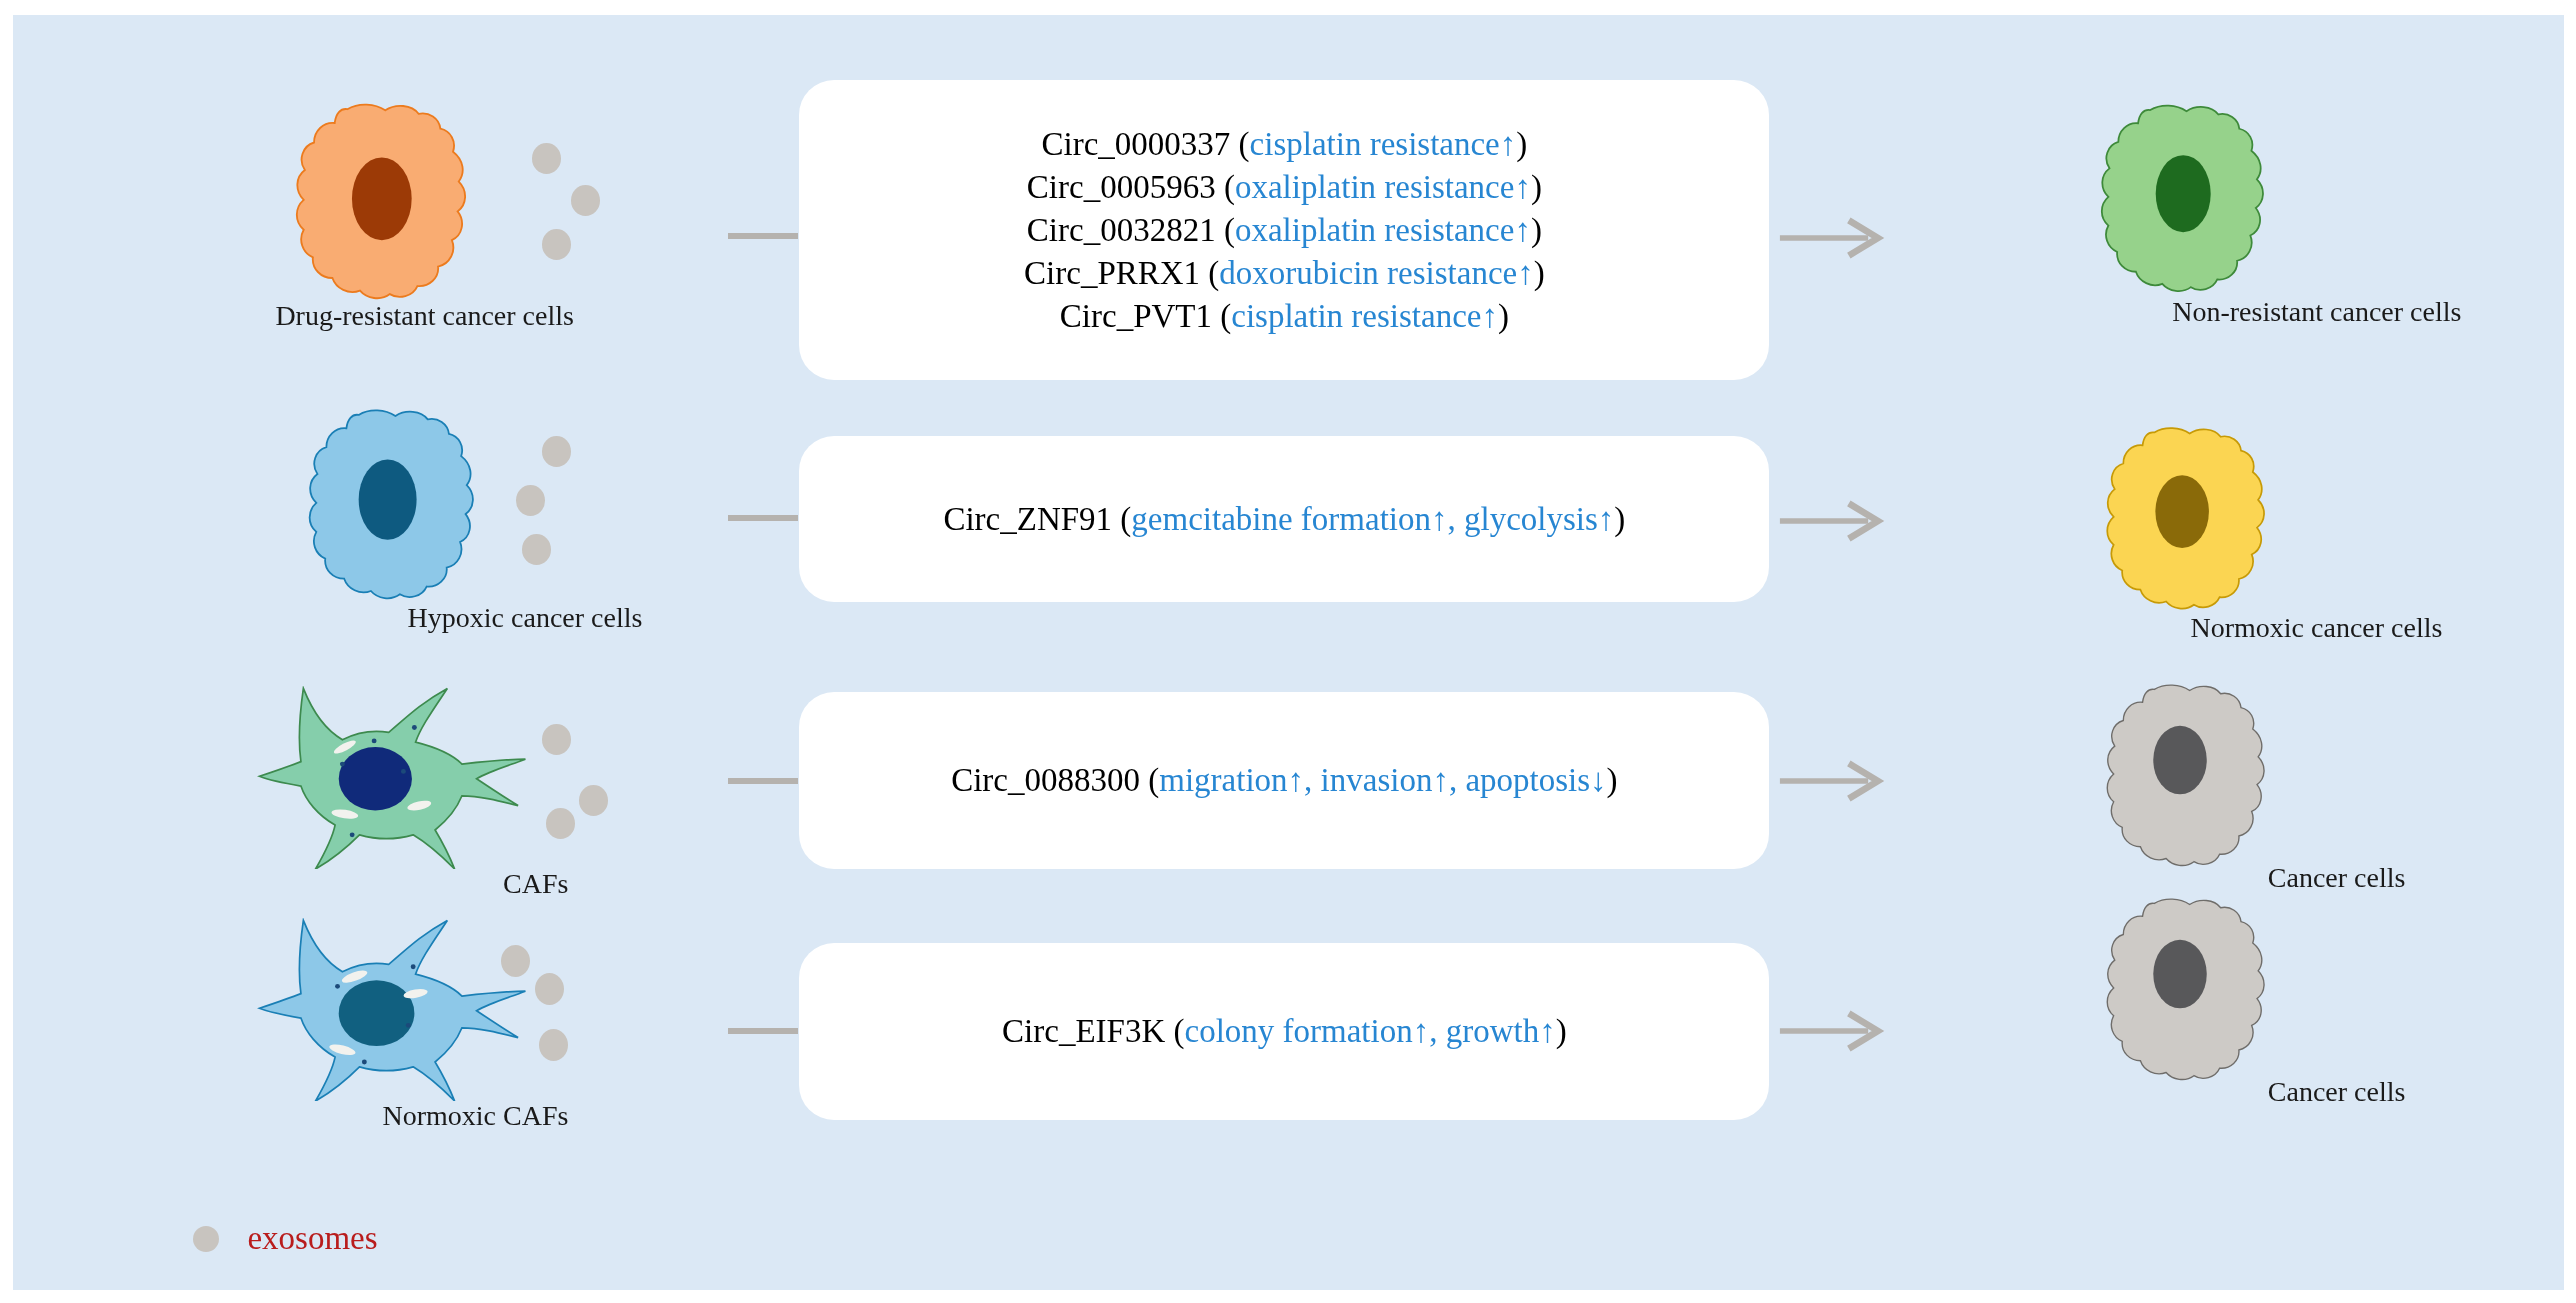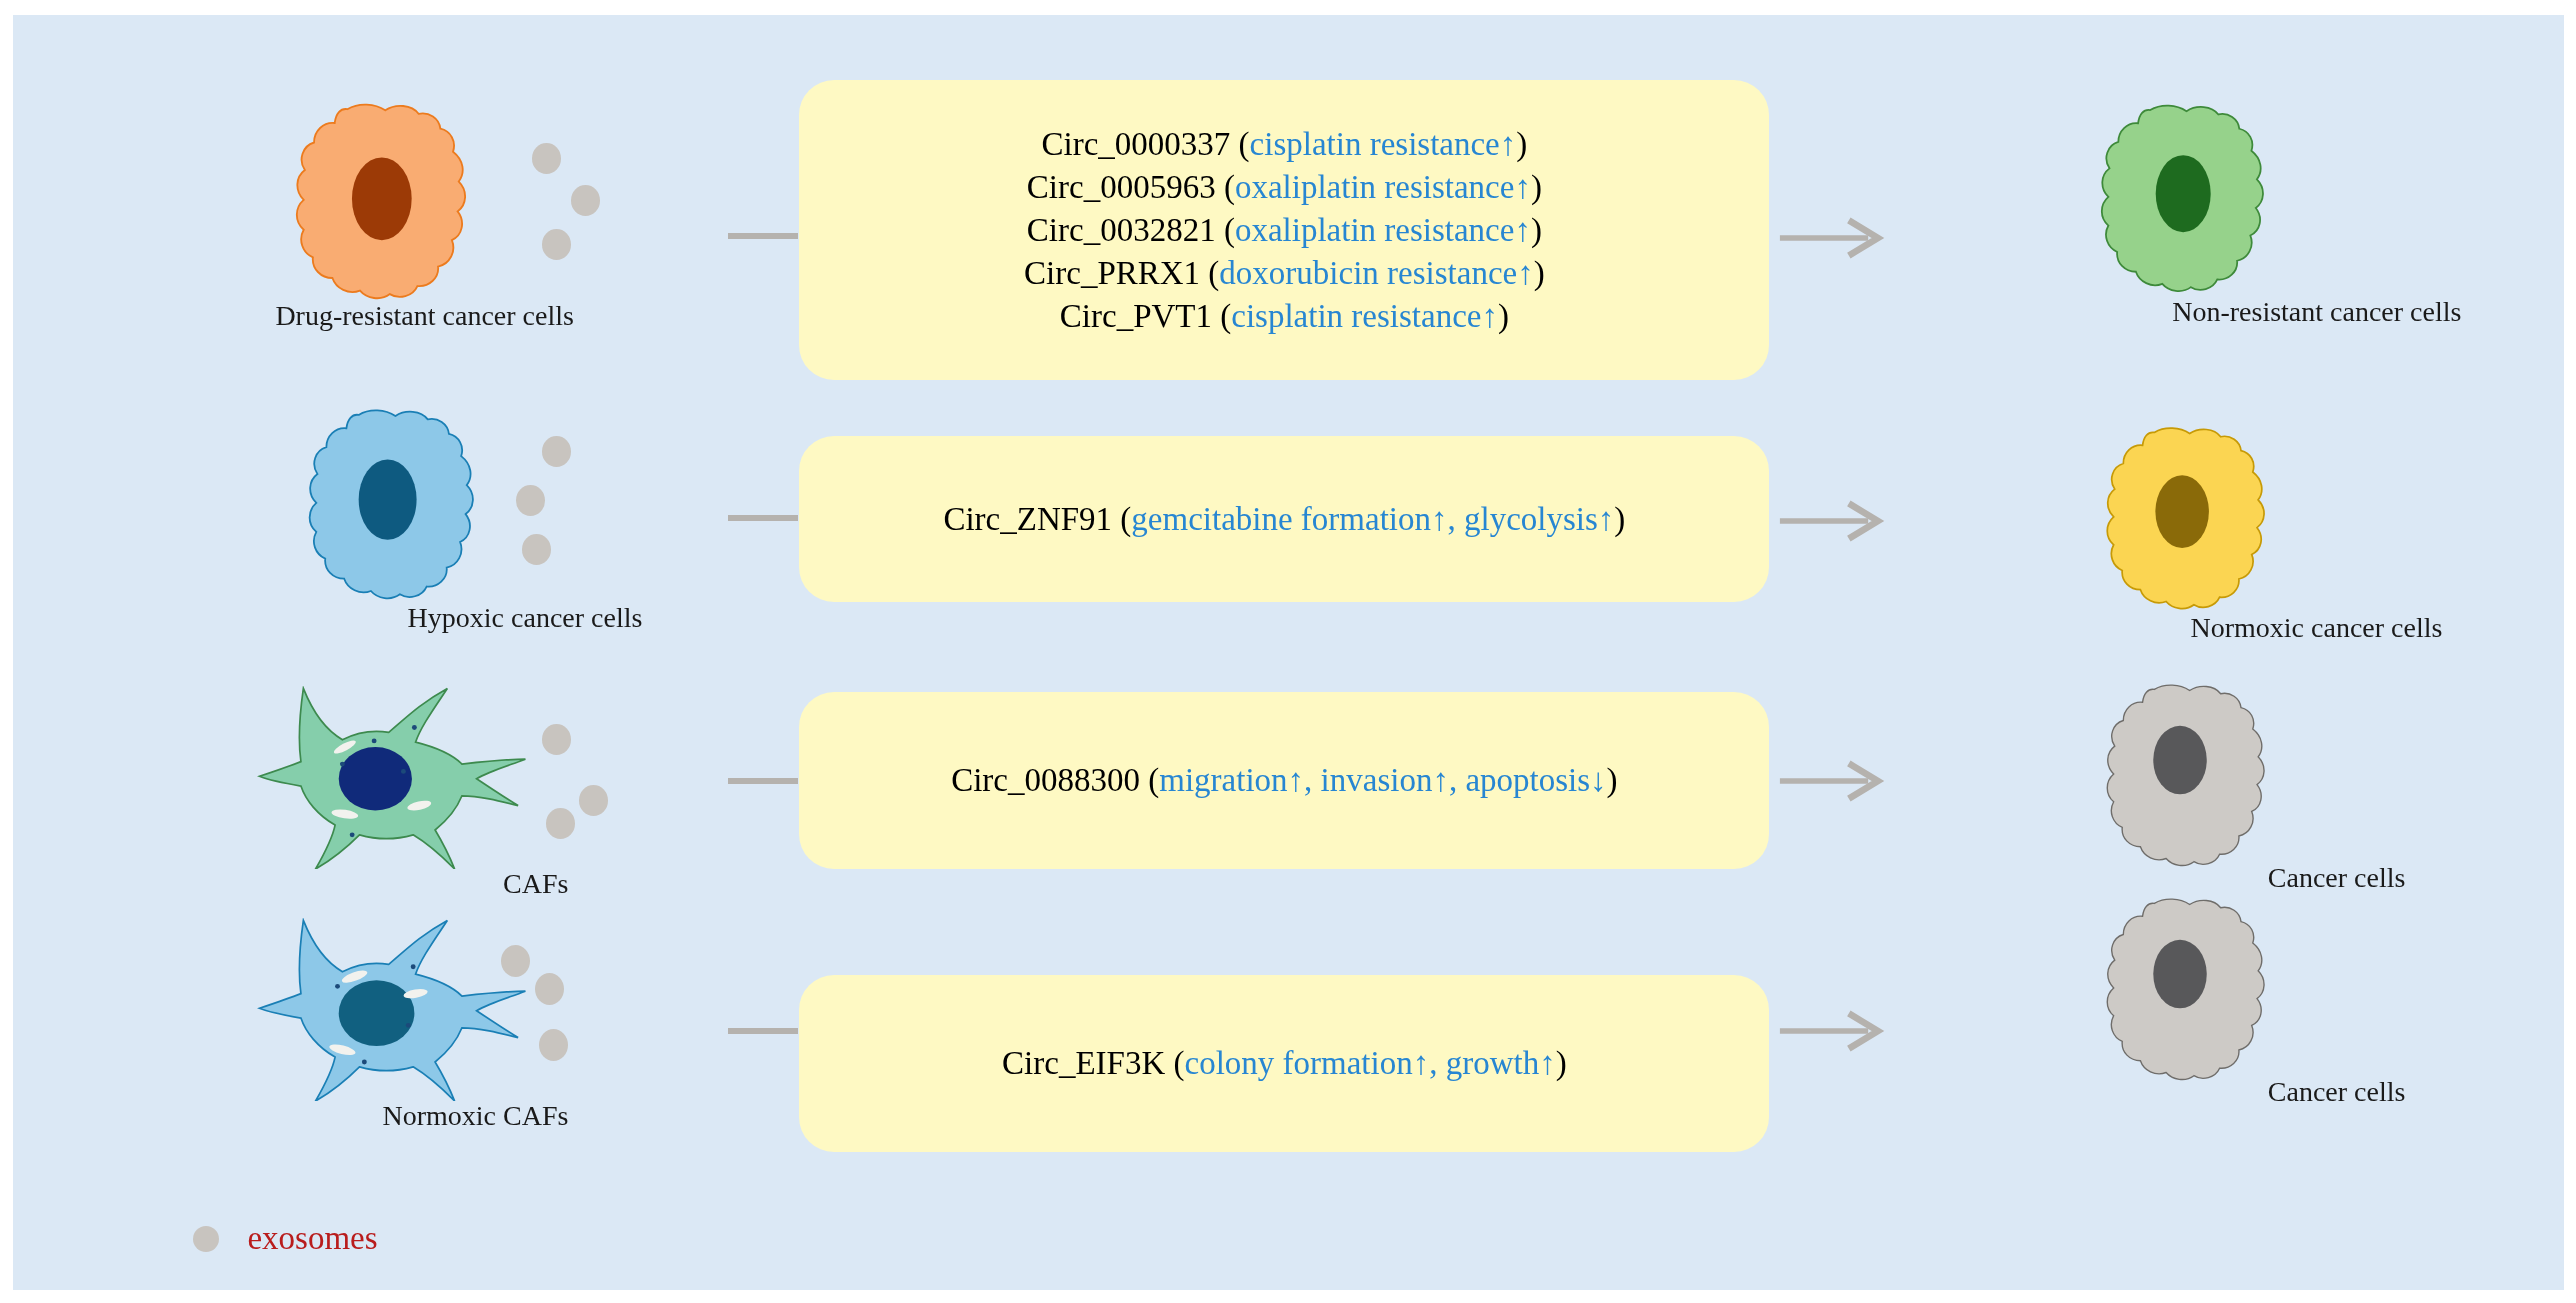--- a/index.html
+++ b/index.html
@@ -43,21 +43,21 @@
   
   .exo {
     position: absolute;
     background: #c8c4bf;
     border-radius: 50%;
   }
 
   
   .info-box {
     position: absolute;
-    background: #fef9c3;
+    background: #ffffff;
     border-radius: 35px;
     display: flex;
     flex-direction: column;
     align-items: center;
     justify-content: center;
     box-sizing: border-box;
     padding: 6.1px 24.4px;
   }
   .info-line {
     font-size: 33px;
@@ -280,21 +280,21 @@
       <circle cx="88" cy="118" r="2" fill="#1c4a7a"></circle>
     </svg>
     <div class="cell-label" style="top:183px; left:-67px; width:378px;">Normoxic CAFs</div>
   </div>
   <div>
     <div class="exo" style="left:488px; top:930px; width:29px; height:32px;"></div>
     <div class="exo" style="left:522px; top:958px; width:29px; height:32px;"></div>
     <div class="exo" style="left:526px; top:1014px; width:29px; height:32px;"></div>
   </div>
   <div class="connector" style="left:715px; top:1013px; width:70px;"></div>
-  <div class="info-box" style="left:786px; top:928px; width:970px; height:177px;margin-top:32px;">
+  <div class="info-box" style="left:786px; top:928px; width:970px; height:177px;">
     <div class="info-line">
       <span>Circ_EIF3K</span>
       <span> (</span><span class="eff">colony formation</span><span class="eff">↑</span><span class="eff">, </span><span class="eff">growth</span><span class="eff">↑</span><span>)</span>
     </div>
   </div>
   <div class="arrow-wrap" style="left:1764px; top:990px; width:134px; height:52px;">
     <svg width="134" height="52" viewBox="0 0 220 86">
       <line x1="4" y1="43" x2="150" y2="43" stroke="#b5b2ae" stroke-width="9"></line>
       <polyline points="118,14 166,43 118,72" fill="none" stroke="#b5b2ae" stroke-width="11" stroke-linejoin="miter" stroke-linecap="butt"></polyline>
     </svg>

